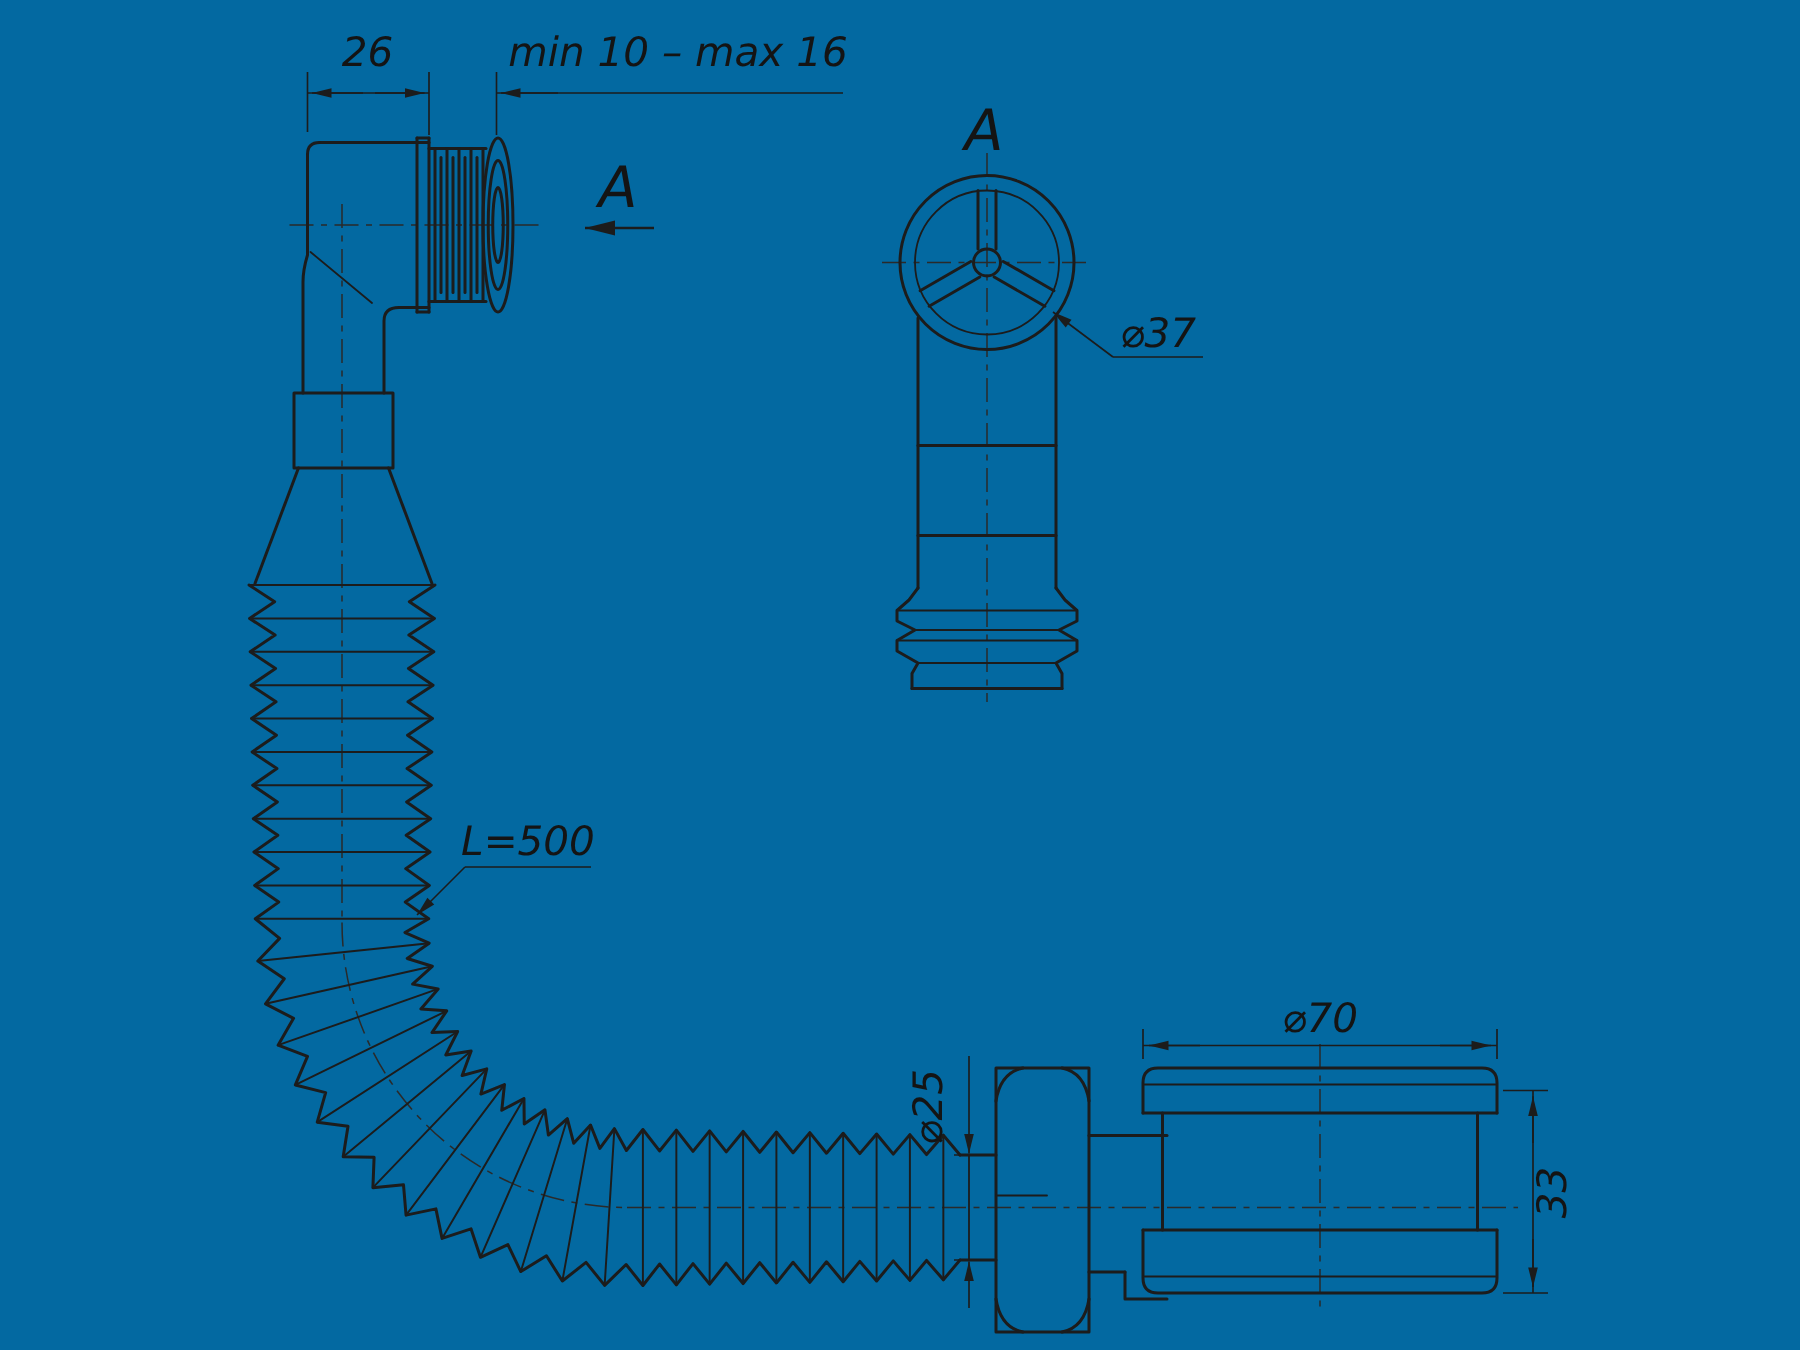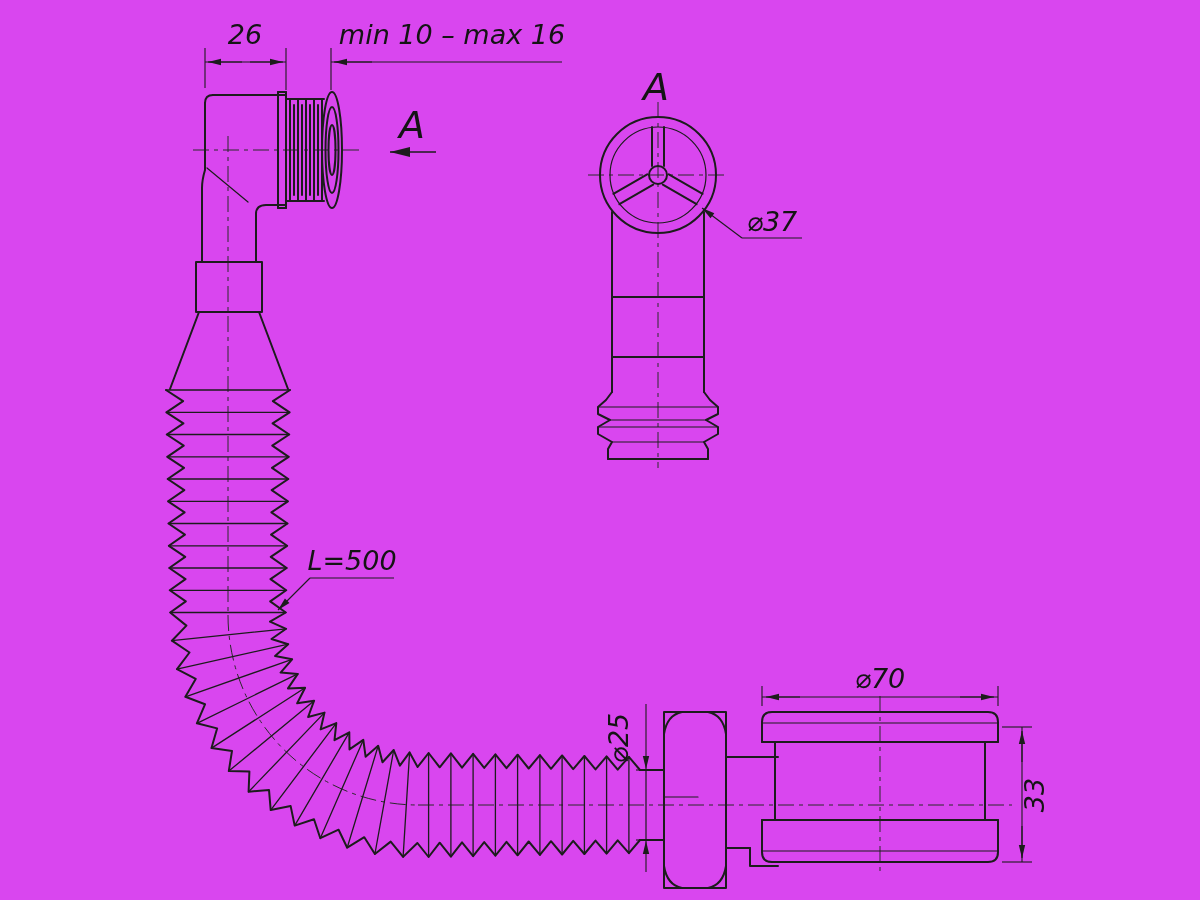--- a/index.html
+++ b/index.html
@@ -1,16 +1,16 @@
 <!DOCTYPE html>
 <html><head>
 <meta charset="utf-8">
 <style>
   html,body{margin:0;padding:0;background:#fff;}
-  .stage{position:relative;width:1200px;height:900px;background:#d946ef;overflow:hidden;
+  .stage{position:relative;width:1200px;height:900px;background:#0369a1;overflow:hidden;
          font-family:"DejaVu Sans",sans-serif;}
   svg{display:block;}
   .outline{stroke:#1c1c1c;stroke-width:2;fill:none;stroke-linecap:round;stroke-linejoin:round;}
   .thin{stroke:#1c1c1c;stroke-width:1.2;fill:none;}
   .center{stroke:#2a2a2a;stroke-width:1;fill:none;stroke-dasharray:16 5 4 5;}
   .dimline{stroke:#1c1c1c;stroke-width:1.1;fill:none;}
   .dimtext{font-family:"DejaVu Sans",sans-serif;font-style:italic;font-size:27px;fill:#141414;stroke:none;}
   .biglabel{font-family:"DejaVu Sans",sans-serif;font-style:italic;font-size:38px;fill:#141414;stroke:none;}
 </style>
 </head>

